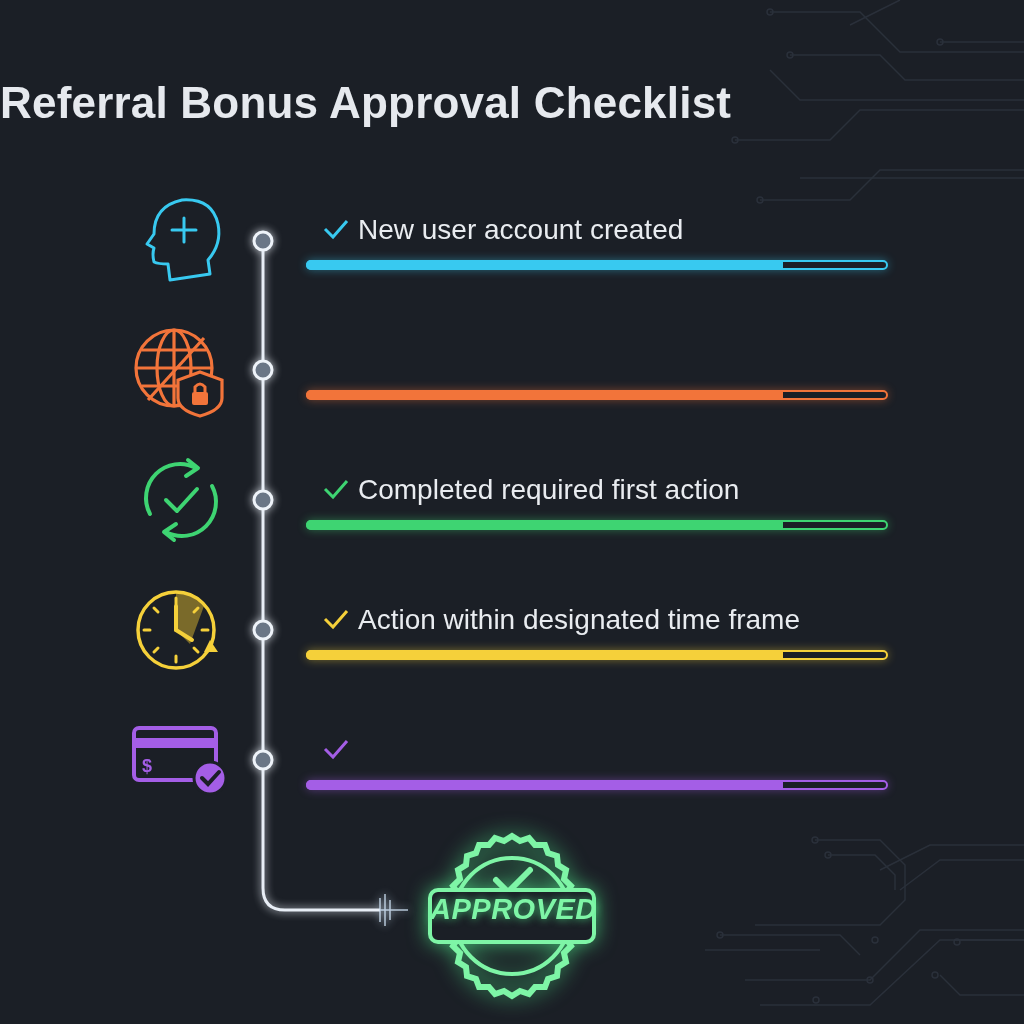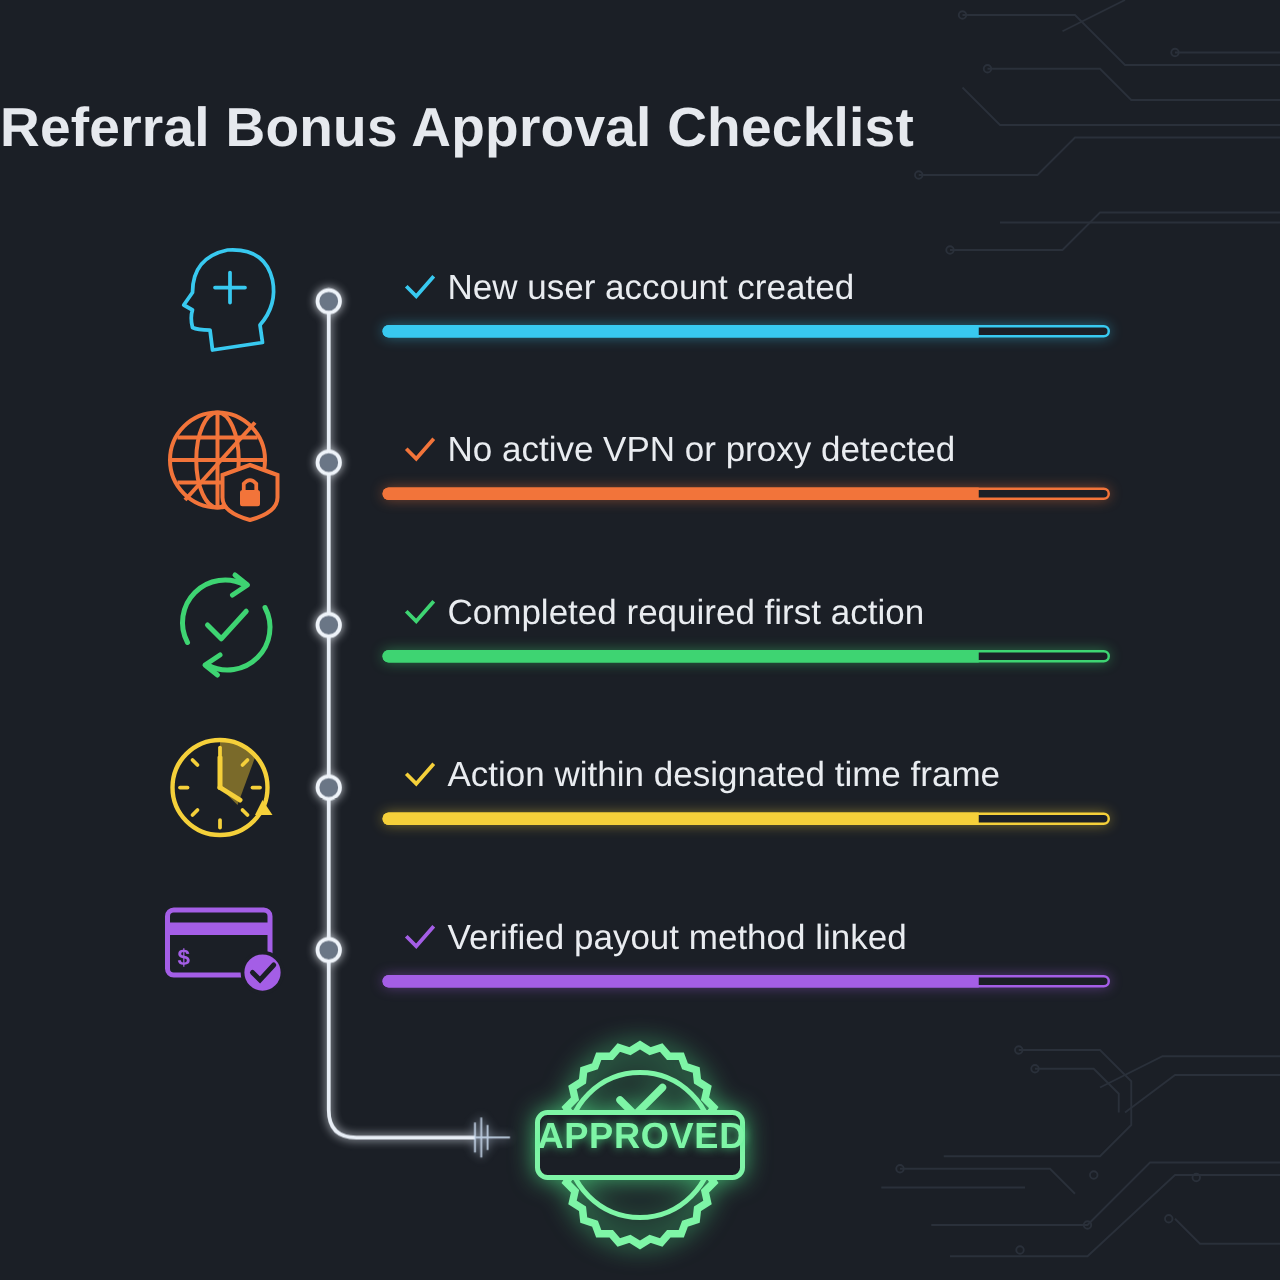--- a/index.html
+++ b/index.html
@@ -28,20 +28,21 @@
     border-radius:6px; border:2px solid; box-sizing:border-box;
     background:#1b1f26;
   }
   .bar .fill { position:absolute; left:-2px; top:-2px; height:10px; border-radius:6px 0 0 6px; }
   .stamp { position:absolute; left:424px; top:828px; width:176px; height:176px; }
   .stamp-text {
     position:absolute; left:430px; top:893px; width:164px; text-align:center;
     font-size:29px; font-weight:bold; color:#7ef5a6; letter-spacing:0.5px;
     text-shadow:0 0 8px rgba(80,240,140,0.8);
     font-family:"Liberation Sans", sans-serif;
+    font-style:italic;
   }
 </style>
 </head>
 <body>
 
 <svg class="circuit" viewBox="0 0 1024 1024">
   <g stroke="#2a303a" stroke-width="1.5" fill="none">
     <path d="M770 12 H860 L900 52 H1024"></path>
     <path d="M790 55 H880 L905 80 H1024"></path>
     <path d="M850 25 L900 0"></path>
@@ -130,25 +131,20 @@
       <ellipse cx="44" cy="48" rx="17" ry="38"></ellipse>
       <line x1="6" y1="48" x2="82" y2="48"></line>
       <line x1="44" y1="10" x2="44" y2="86"></line>
       <path d="M12 30 H76 M12 66 H60"></path>
       <line x1="74" y1="18" x2="18" y2="80"></line>
       <path d="M70 52 L92 60 V78 Q92 90 70 96 Q48 90 48 78 V60 Z" fill="#1b1f26"></path>
     </g>
     <rect x="62" y="72" width="16" height="13" rx="2" fill="#f2743a"></rect>
     <path d="M65 72 V67 Q70 61 75 67 V72" stroke="#f2743a" stroke-width="3" fill="none"></path>
   </svg>
-  <div class="label" style="top:24px;">
-    <svg class="chk" viewBox="0 0 28 22">
-        <path d="M3 11 L11 19 L25 3" stroke="#f2743a" stroke-width="3" fill="none"></path>
-      </svg><span>No active VPN or proxy detected</span>
-  </div>
   <div class="bar" style="top:70px; border-color:#f2743a; box-shadow:0 0 10px rgba(242,116,58,0.45);">
     <div class="fill" style="width:477px; background:#f2743a;"></div>
   </div>
 </div>
 
 <div class="row" style="top:450px;">
   <svg class="icon" viewBox="0 0 100 100" style="top:0;">
     <g fill="none" stroke="#3ed472" stroke-width="4" stroke-linecap="round" stroke-linejoin="round">
       <path d="M20 64 A34 34 0 0 1 66 18"></path>
       <path d="M58 10 L68 18 L56 26"></path>
@@ -199,21 +195,21 @@
   <svg class="icon" viewBox="0 0 100 100" style="top:0;">
     <rect x="4" y="18" width="82" height="52" rx="5" fill="none" stroke="#a45ee6" stroke-width="4"></rect>
     <rect x="4" y="28" width="82" height="10" fill="#a45ee6"></rect>
     <text x="12" y="62" font-size="18" font-weight="bold" fill="#a45ee6" font-family="Liberation Sans, sans-serif">$</text>
     <circle cx="80" cy="68" r="16" fill="#a45ee6" stroke="#1b1f26" stroke-width="3"></circle>
     <path d="M72 68 L78 74 L89 62" stroke="#1b1f26" stroke-width="4" fill="none" stroke-linecap="round"></path>
   </svg>
   <div class="label" style="top:24px;">
     <svg class="chk" viewBox="0 0 28 22">
         <path d="M3 11 L11 19 L25 3" stroke="#a45ee6" stroke-width="3" fill="none"></path>
-      </svg><span>Verified payout method linked</span>
+      </svg>
   </div>
   <div class="bar" style="top:70px; border-color:#a45ee6; box-shadow:0 0 10px rgba(164,94,230,0.45);">
     <div class="fill" style="width:477px; background:#a45ee6;"></div>
   </div>
 </div>
 
 <svg class="stamp" viewBox="0 0 176 176" style="filter:drop-shadow(0 0 10px rgba(80,240,140,0.7));">
   <g fill="none" stroke="#7ef5a6">
     <path stroke-width="6" d="M88 8 L96 13 L105 10 L111 17 L121 17 L124 25 L133 28 L134 37 L142 42 L140 51 L147 58 L142 66 L146 74 L140 80 L142 88 L140 96 L146 102 L142 110 L147 118 L140 125 L142 134 L134 139 L133 148 L124 151 L121 159 L111 159 L105 166 L96 163 L88 168 L80 163 L71 166 L65 159 L55 159 L52 151 L43 148 L42 139 L34 134 L36 125 L29 118 L34 110 L30 102 L36 96 L34 88 L36 80 L30 74 L34 66 L29 58 L36 51 L34 42 L42 37 L43 28 L52 25 L55 17 L65 17 L71 10 L80 13 Z"></path>
     <circle cx="88" cy="88" r="58" stroke-width="4"></circle>

